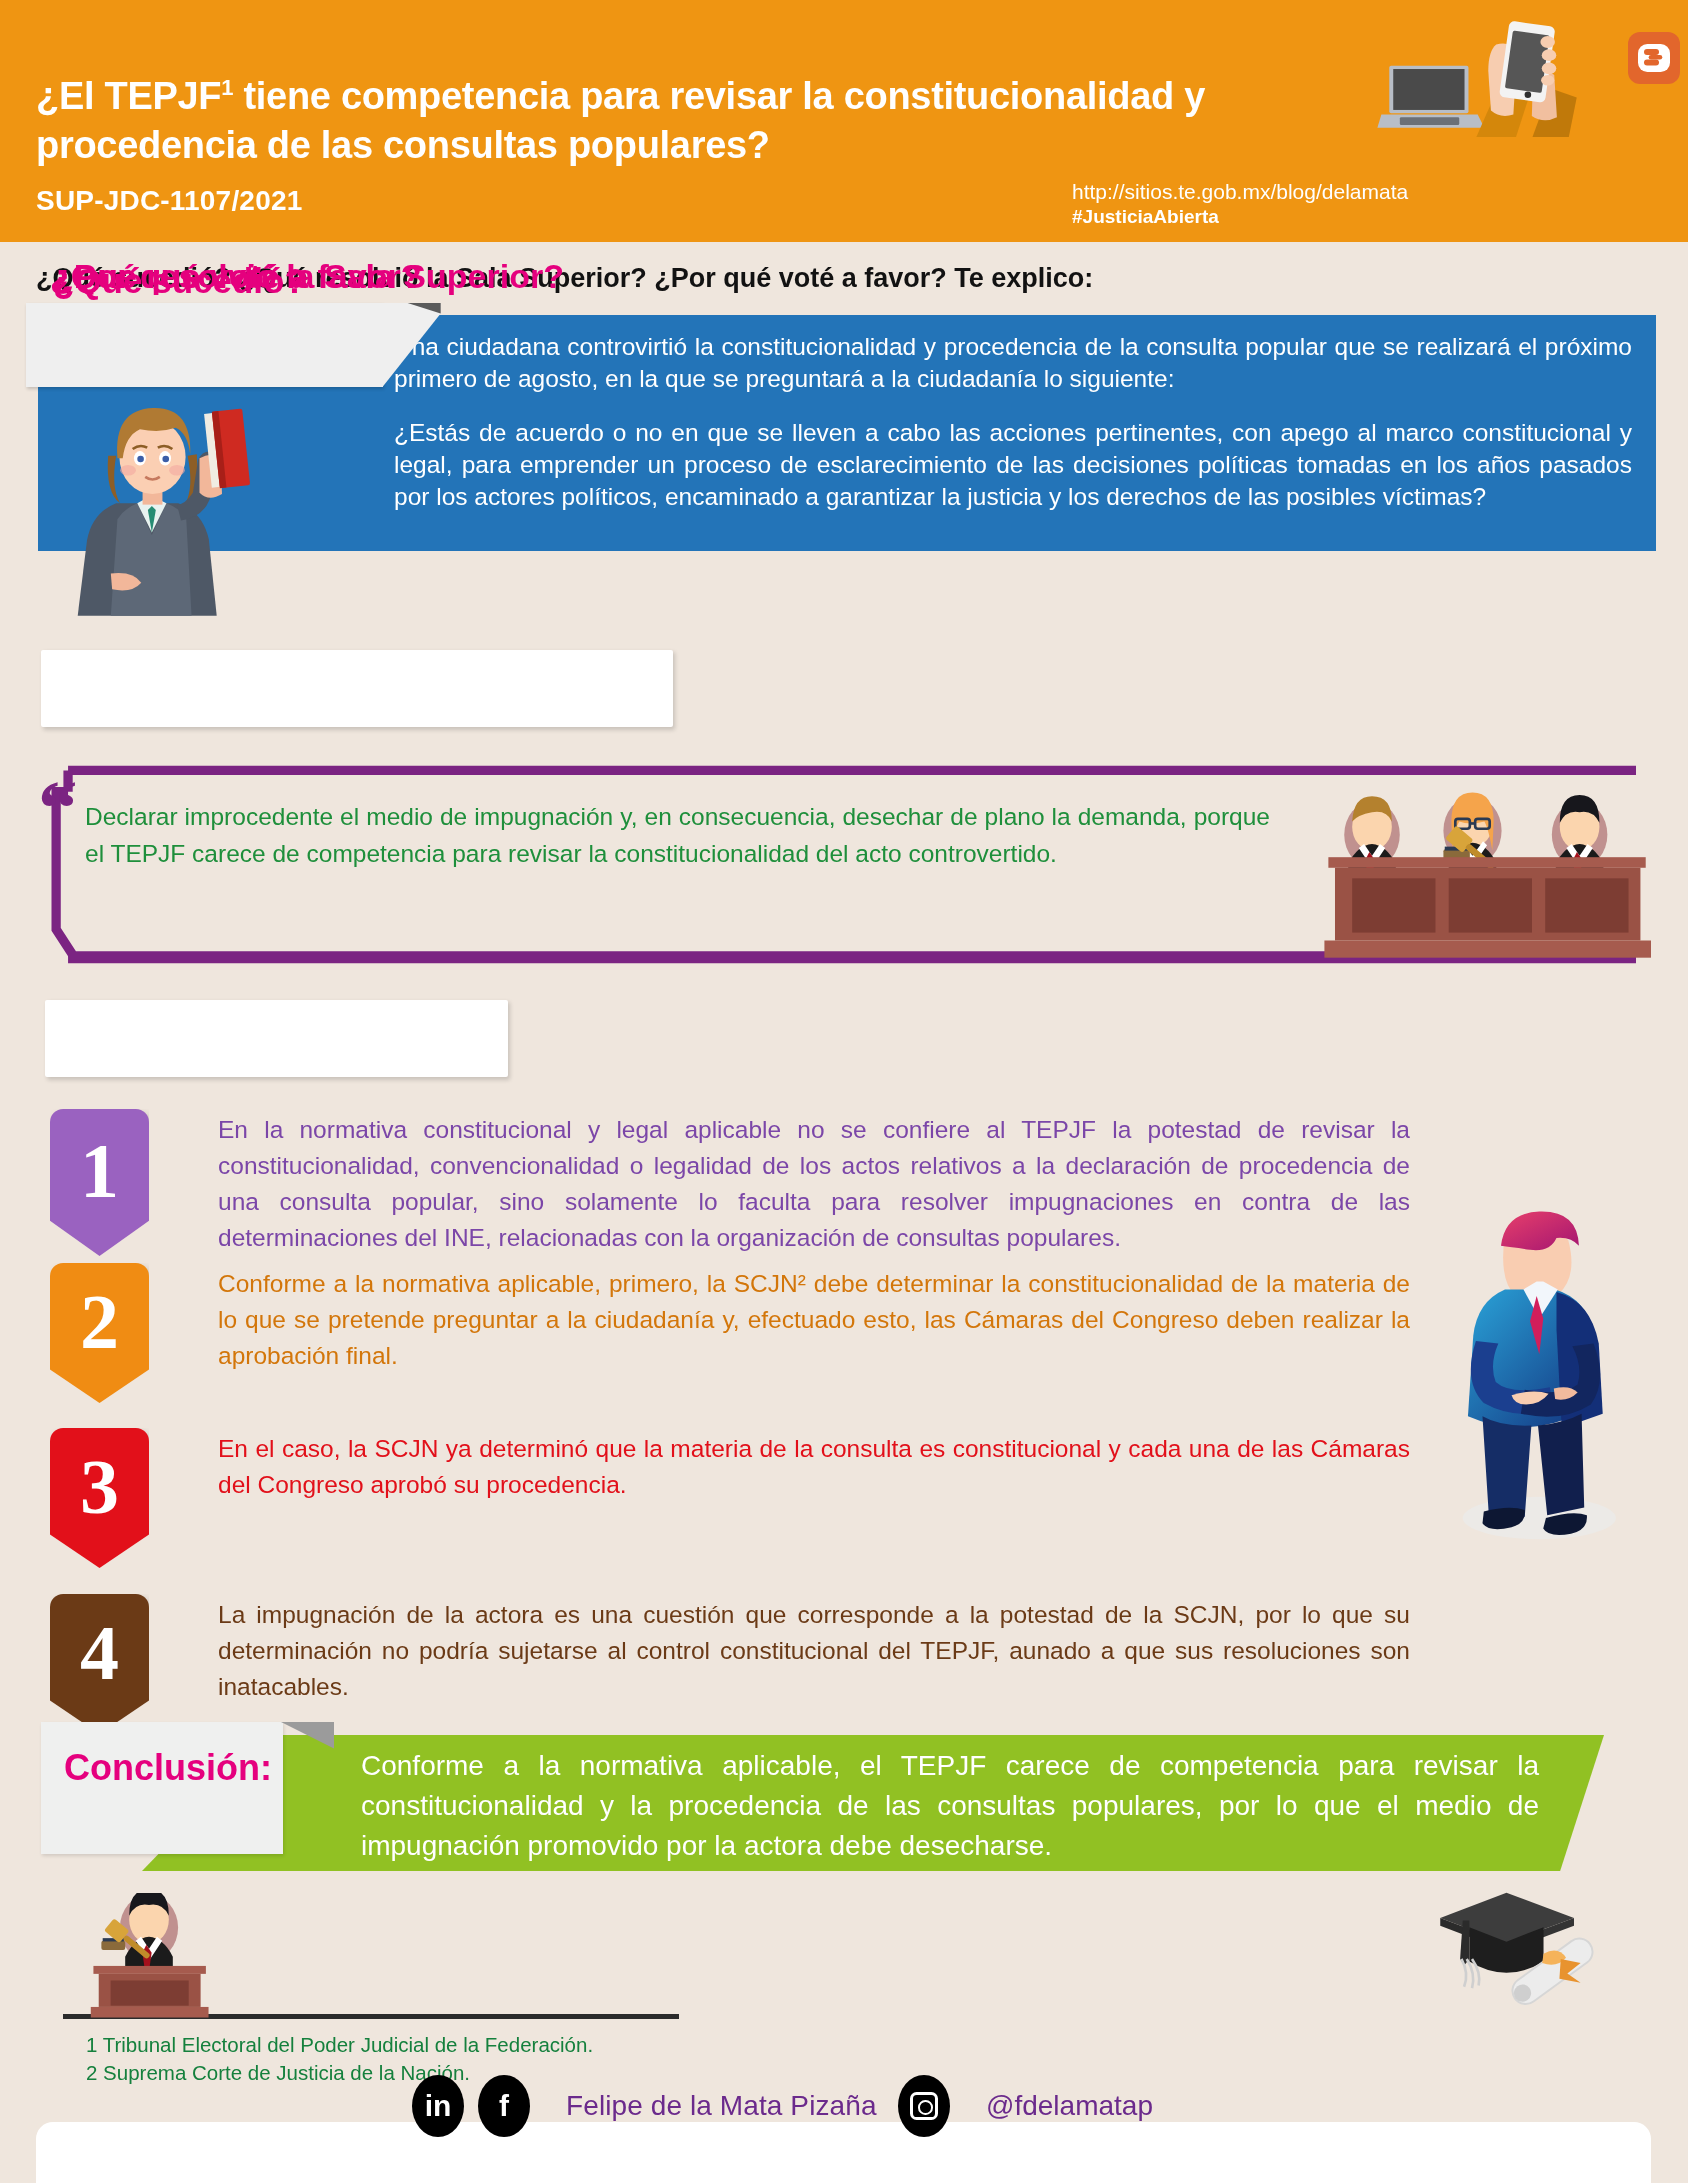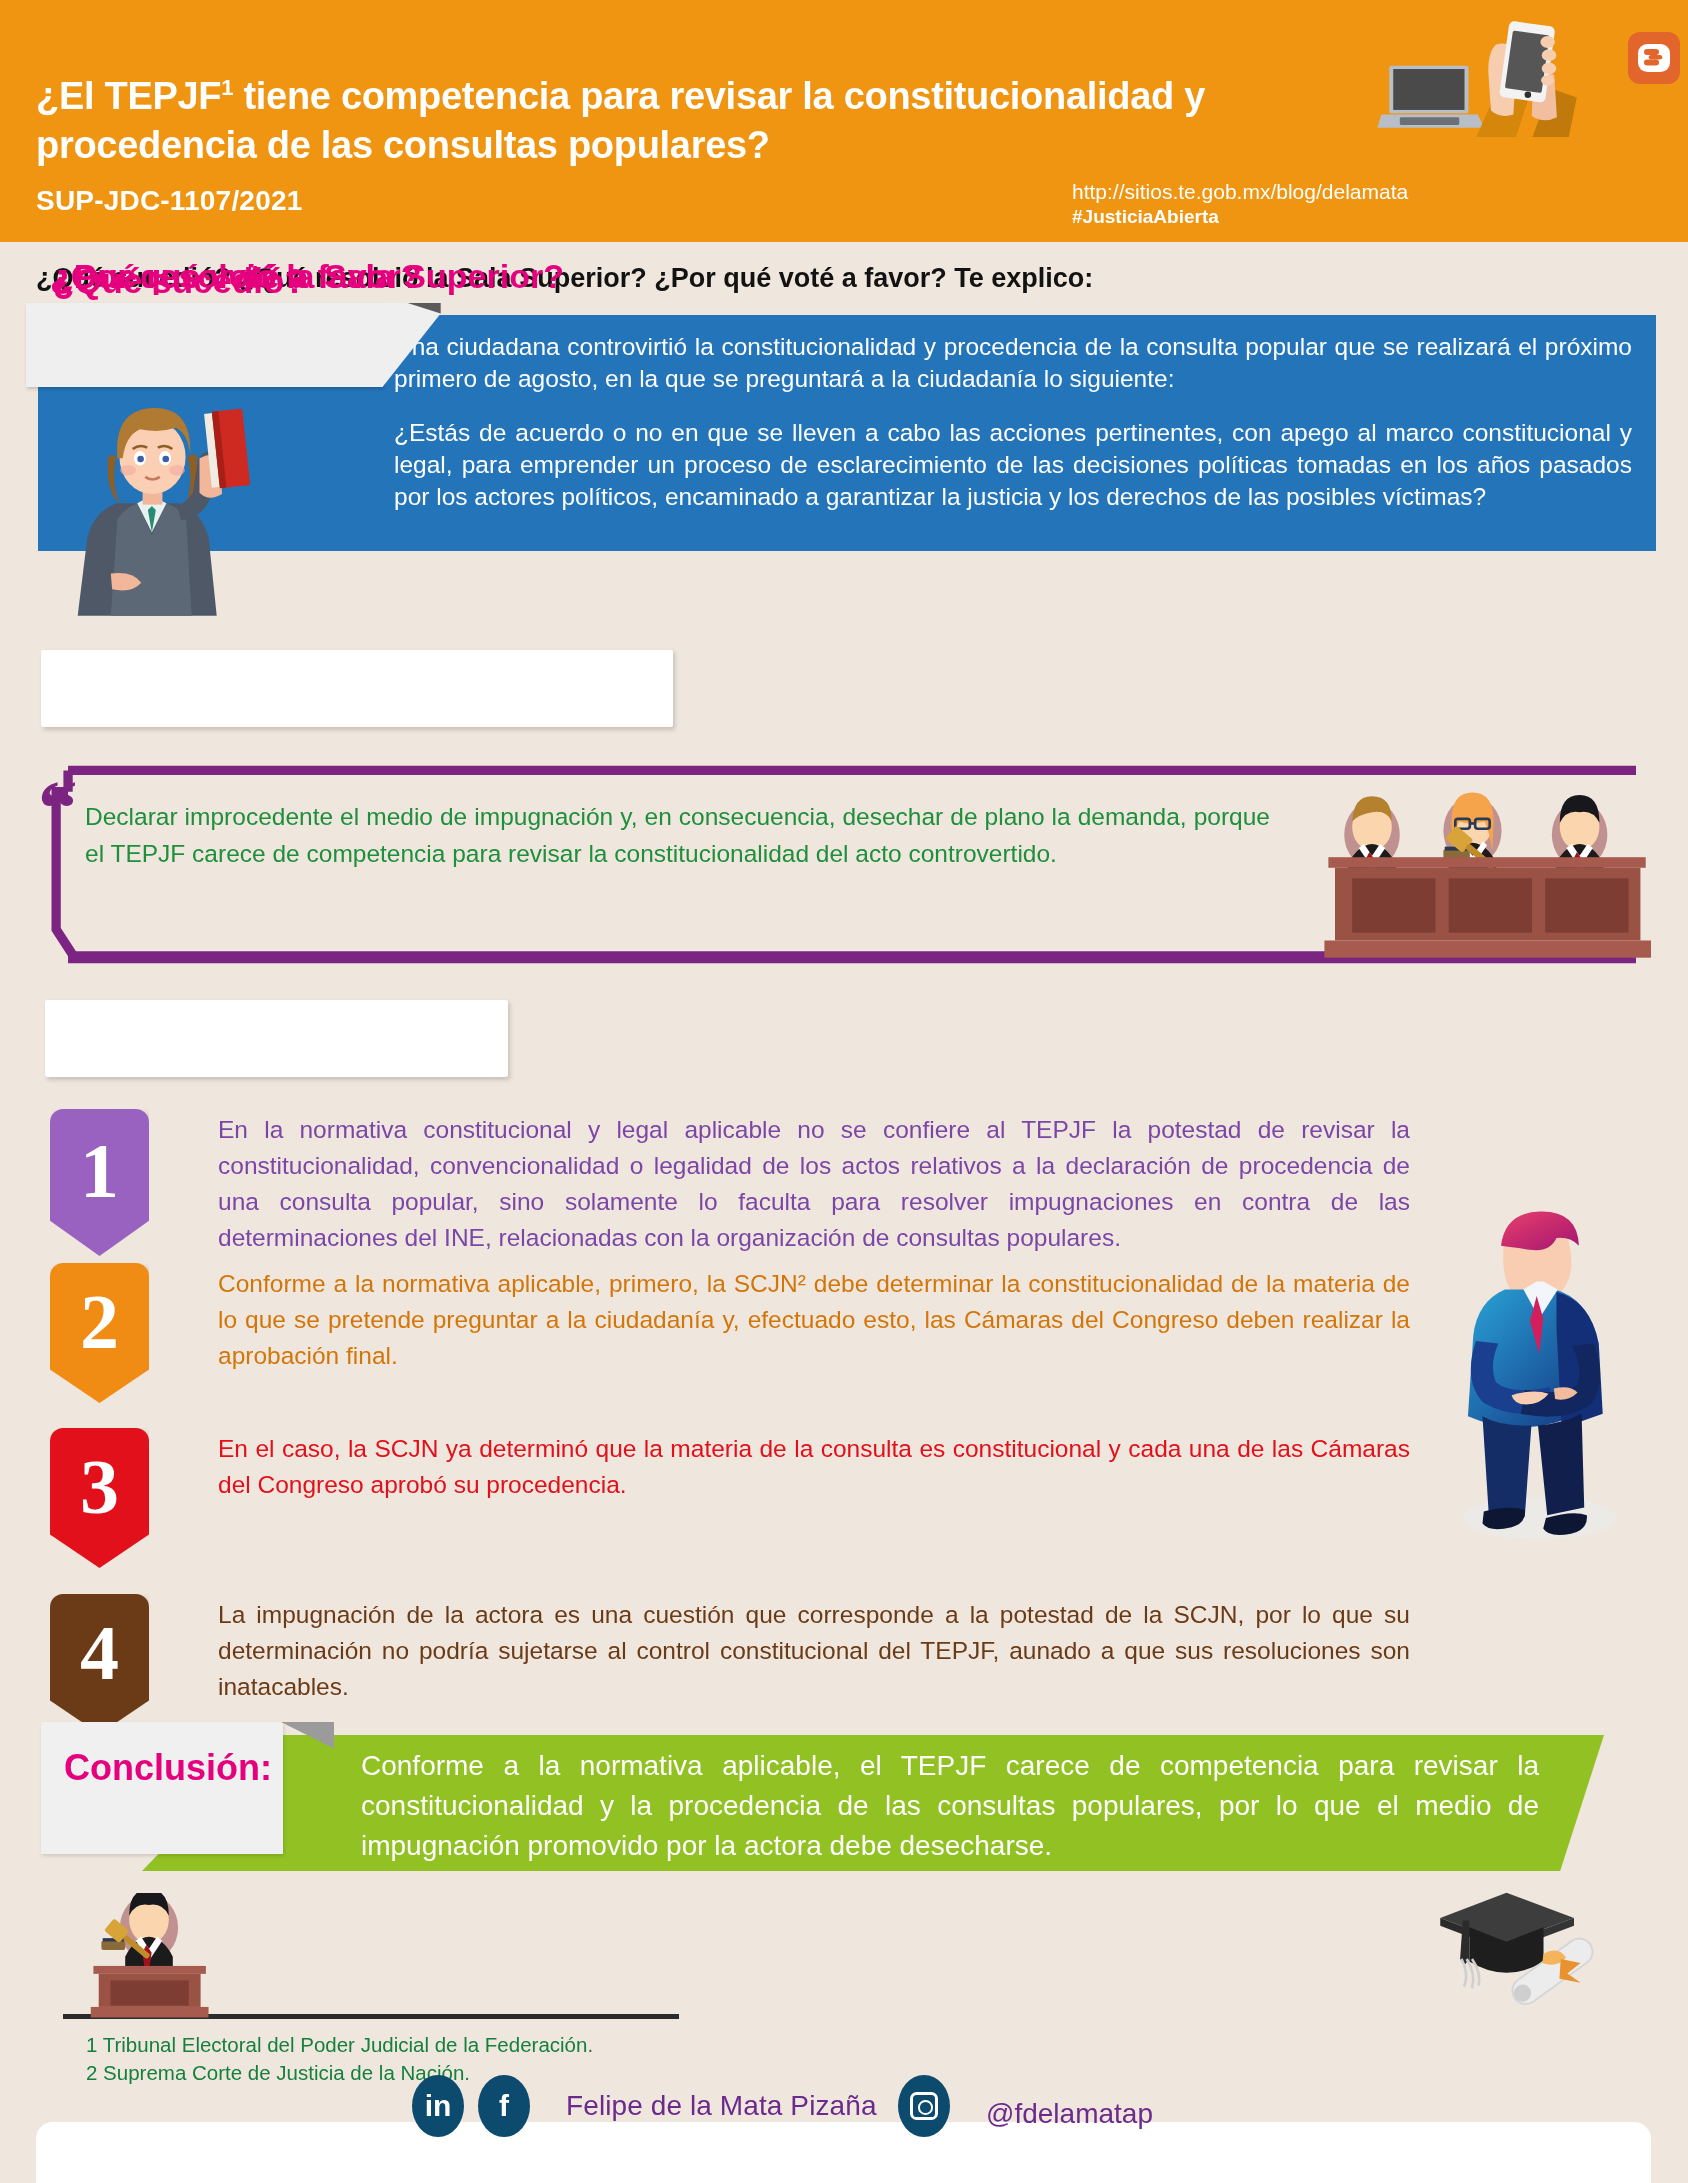--- a/index.html
+++ b/index.html
@@ -176,26 +176,25 @@
   }
   .footer-name {
     position:absolute; left:566px; top:2106px;
     color:#6b2a8c; font-size:28px; letter-spacing:0.1px;
     transform:translateY(-50%);
   }
   .footer-handle {
     position:absolute; left:986px; top:2106px;
     color:#6b2a8c; font-size:28px;
     transform:translateY(-50%);
-    margin-top:8px;
   }
   .soc {
     position:absolute; top:2106px; transform:translateY(-50%);
     width:52px; height:62px; border-radius:50%;
-    background:#0c4a6e; color:#ffffff;
+    background:#000000; color:#ffffff;
     display:flex; align-items:center; justify-content:center;
     font-size:30px; font-weight:bold;
   }
   .soc-in { left:412px; }
   .soc-fb { left:478px; }
   .soc-ig { left:898px; }
   .ig-glyph { width:28px; height:28px; border:3.3px solid #fff; border-radius:6.6px; position:relative; }
   .ig-glyph::after{ content:""; position:absolute; left:5.3px; top:5.3px; width:10.6px; height:10.6px;
      border:2.6px solid #fff; border-radius:50%; }
   .gavel-art { position:absolute; left:63px; top:1893px; width:172px; height:126px; }

